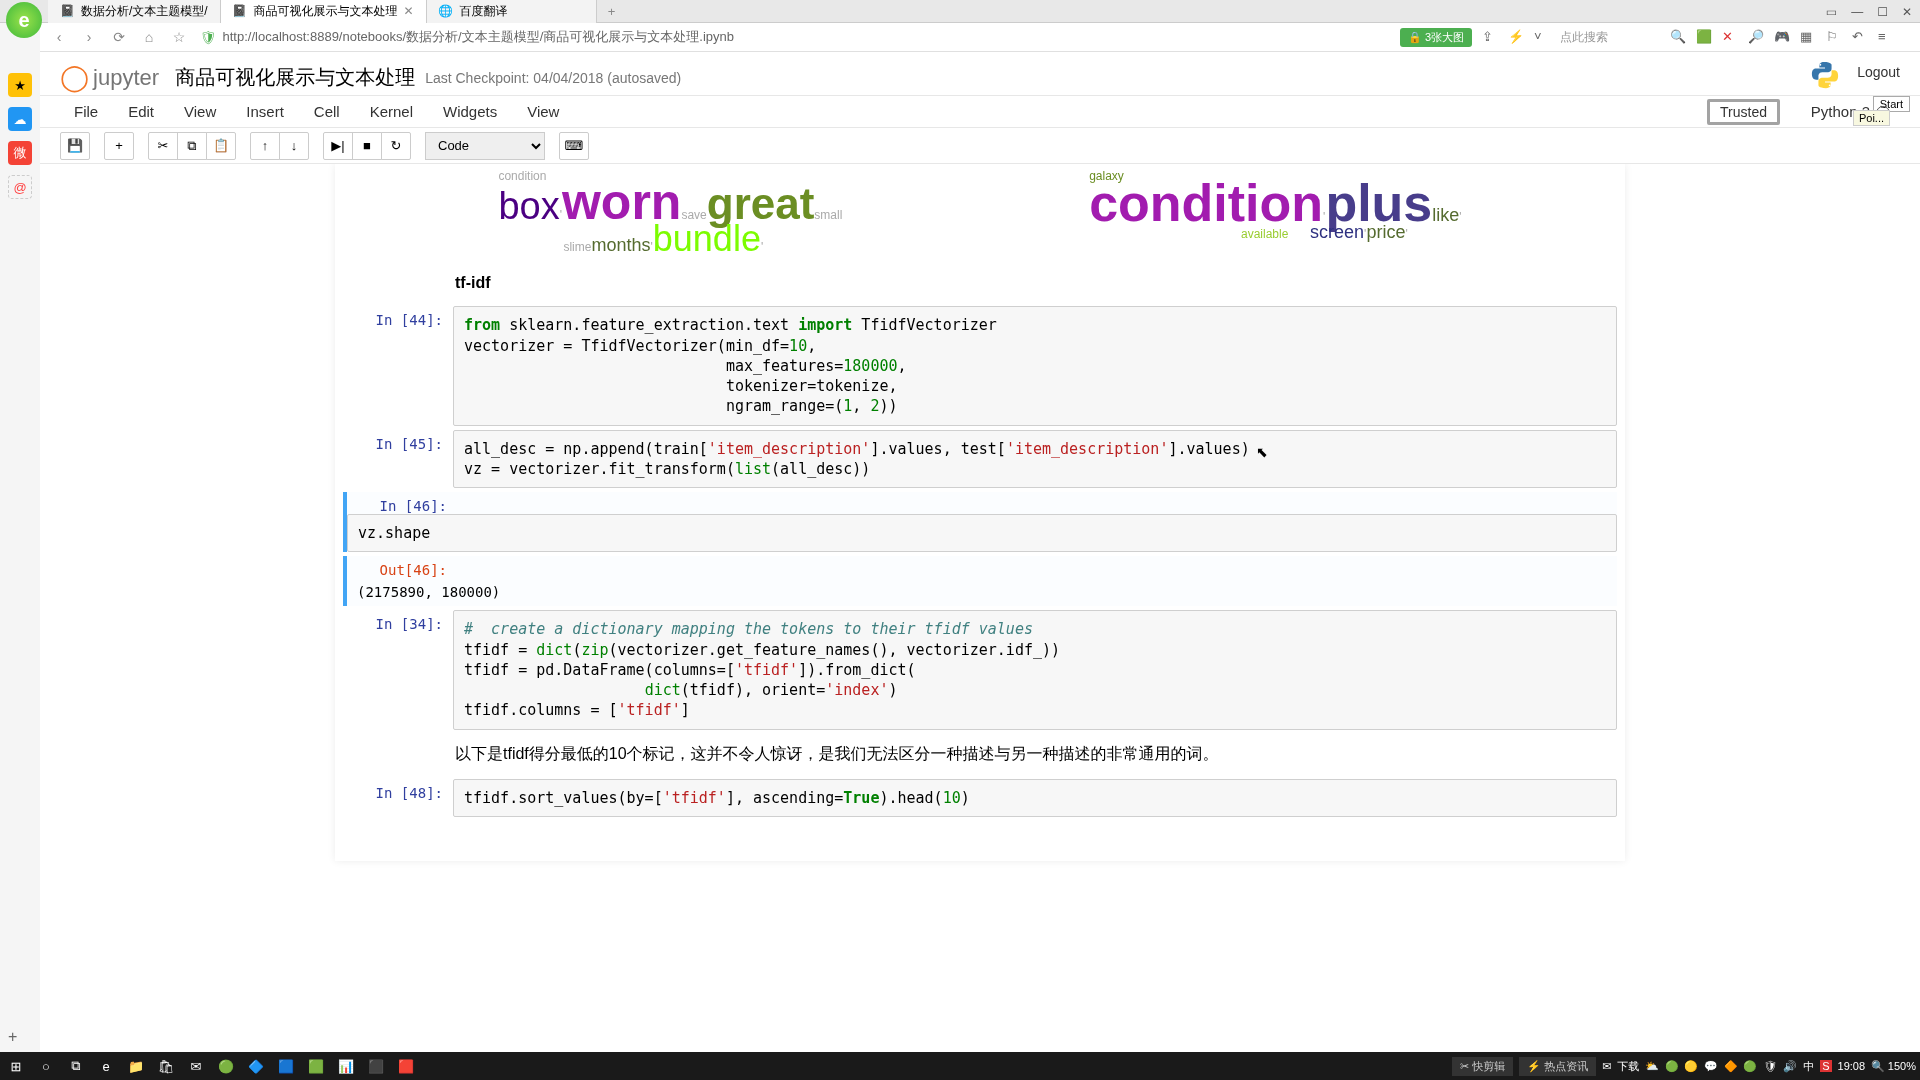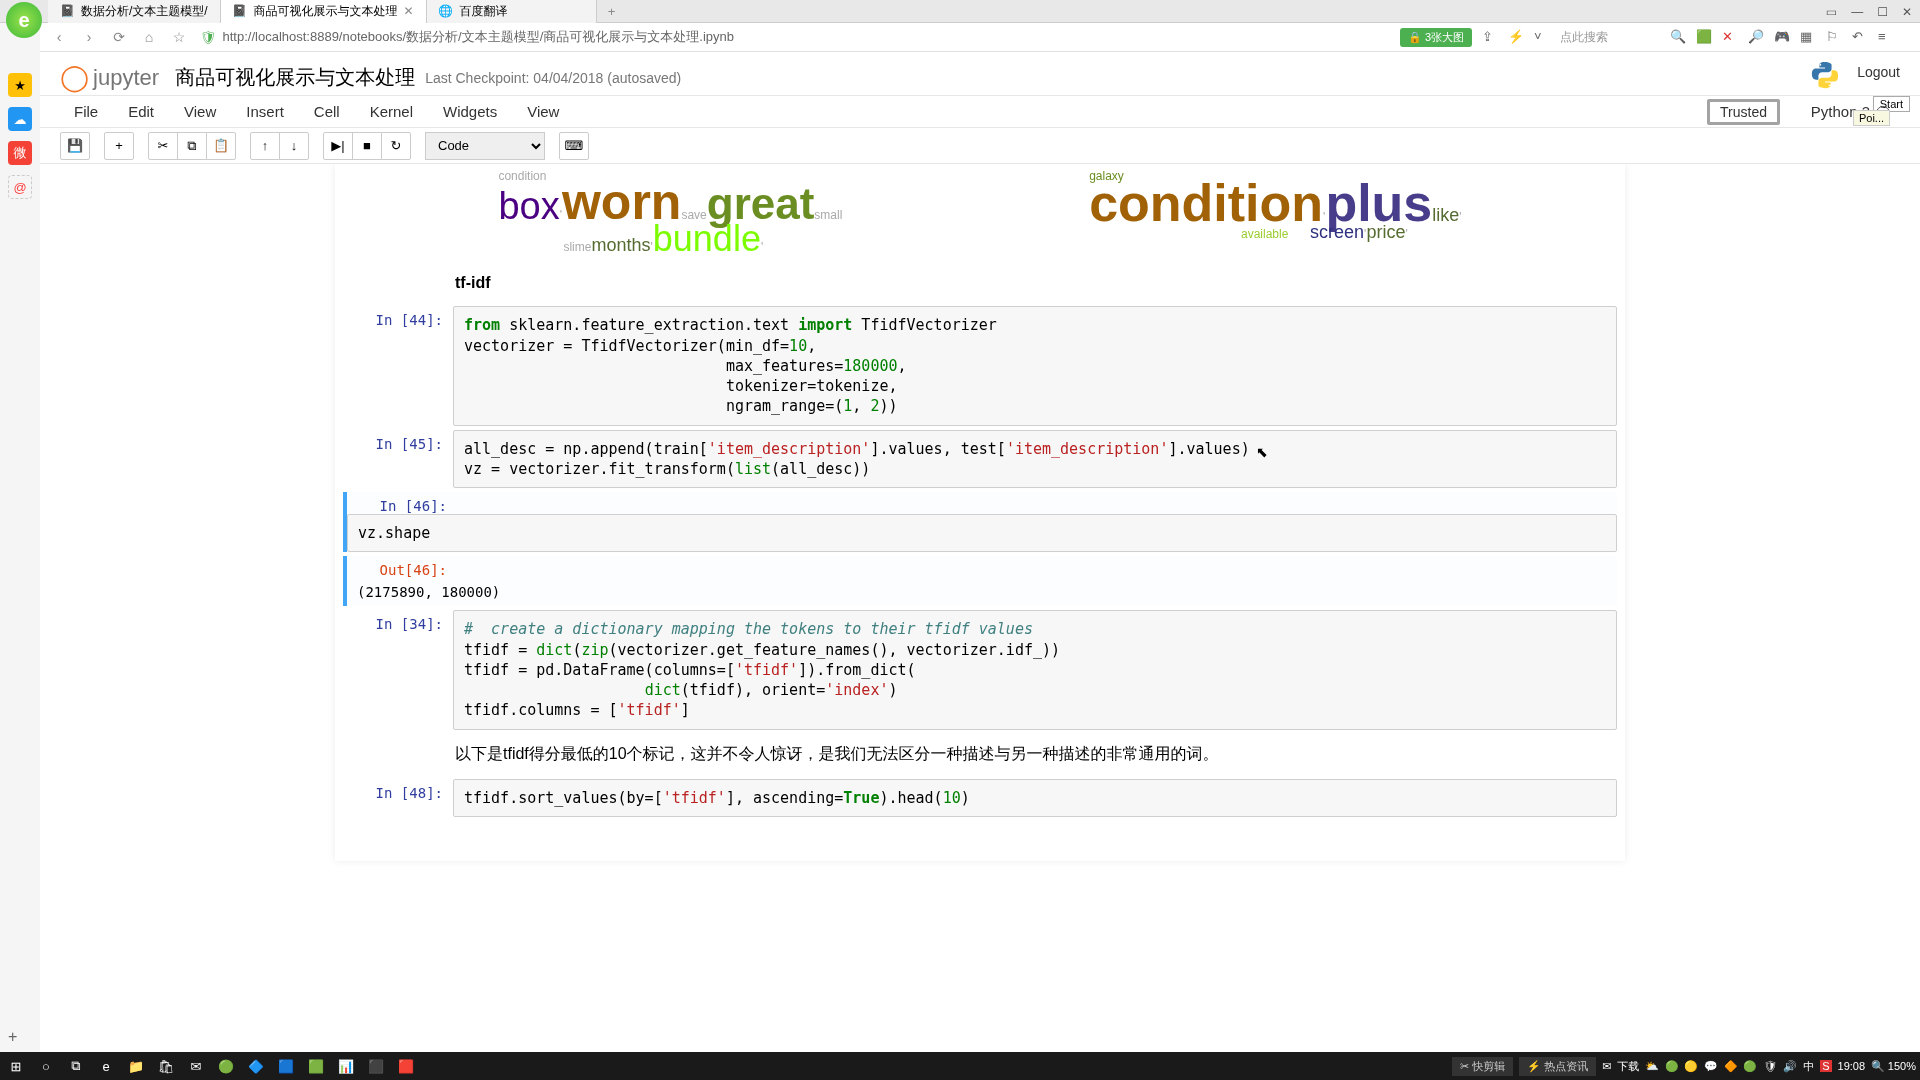--- a/index.html
+++ b/index.html
@@ -54,21 +54,21 @@
 
 
 .nb-area { position: absolute; top: 112px; left: 0; right: 0; bottom: 0; overflow-y: auto; padding: 0 10px; }
 .nb-inner { max-width: 1290px; margin: 0 auto; background: #fff; box-shadow: 0 0 8px rgba(0,0,0,0.08); padding-bottom: 40px; }
 
 .wordcloud-row { display: flex; justify-content: space-around; padding: 6px 40px 10px; }
 .wc { font-family: Arial; line-height: 0.85; }
 .wc .w1 { color: #9370DB; font-size: 36px; font-weight: bold; }
 .wc .w2 { color: #6B8E23; font-size: 44px; font-weight: bold; }
 .wc .w3 { color: #4B0082; font-size: 38px; }
-.wc .w4 { color: #a16207; font-size: 50px; font-weight: bold; margin-top: 43px; }
+.wc .w4 { color: #a21caf; font-size: 50px; font-weight: bold; margin-top: 43px; }
 .wc .w5 { color: #7CFC00; font-size: 36px; }
 .wc .w6 { color: #556B2F; font-size: 18px; }
 .wc .sm { font-size: 12px; color: #aaa; }
 
 .md-cell { padding: 10px 120px; }
 .md-cell h3 { font-size: 16px; font-weight: bold; }
 
 .code-cell { display: flex; margin: 4px 8px; }
 .code-cell.selected { border-left: 4px solid #42A5F5; background: rgba(66,165,245,0.02); flex-direction: column; }
 .prompt { width: 110px; text-align: right; padding: 6px 10px 0 0; font-family: monospace; font-size: 14px; }

